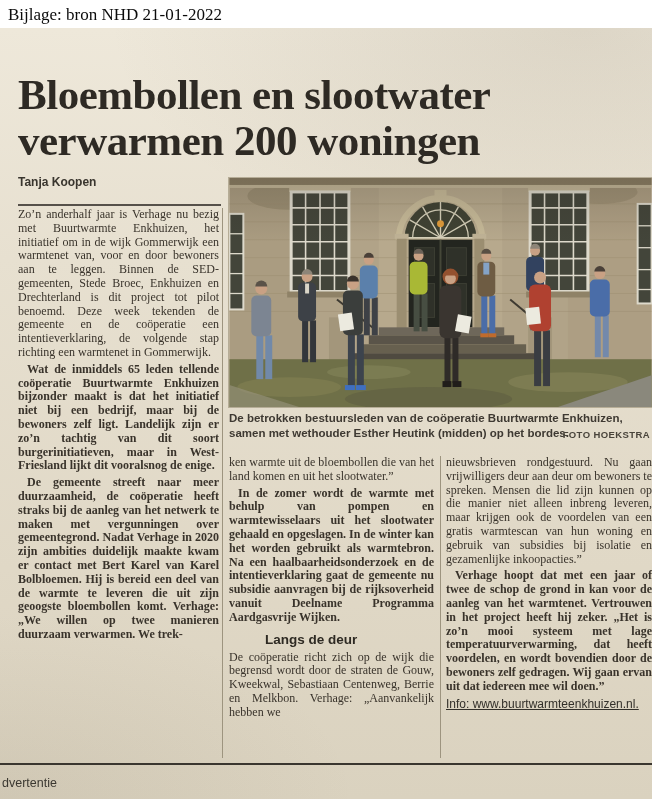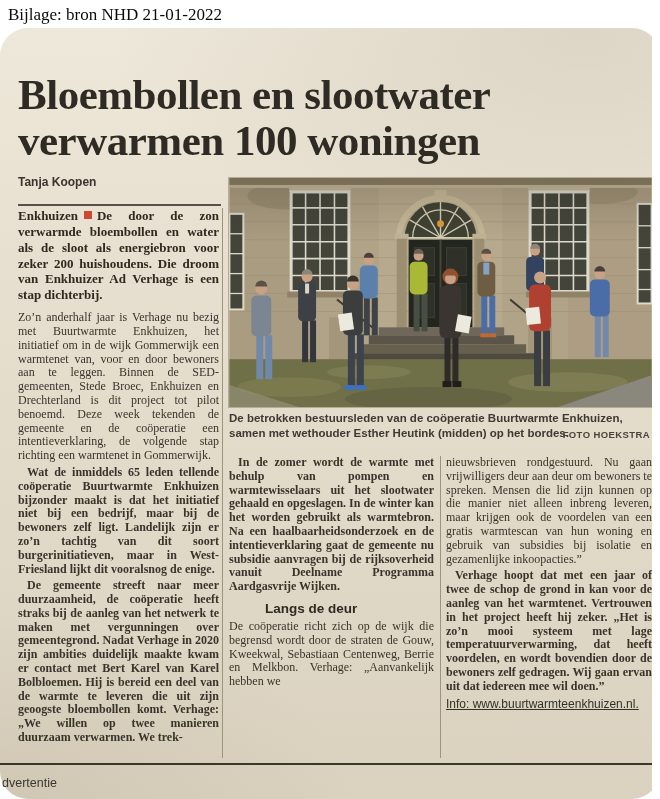--- a/index.html
+++ b/index.html
@@ -3,21 +3,21 @@
 <meta charset="utf-8">
 <style>
   html,body{margin:0;padding:0;}
   .page{position:relative;width:652px;height:799px;background:#ffffff;overflow:hidden;
         font-family:"Liberation Serif",serif;}
   .attachment-label{position:absolute;left:8px;top:5px;font:17px "Liberation Serif",serif;color:#0b0b0b;}
   .paper{position:absolute;left:0;top:28px;width:660px;height:771px;
      background:
        radial-gradient(130% 55% at 88% 0%, rgba(116,104,82,0.14), transparent 55%),
        radial-gradient(90% 40% at 0% 100%, rgba(116,104,82,0.10), transparent 60%),
-       linear-gradient(180deg,#eee8da 0%,#e7e0d0 30%,#e0d8c6 70%,#dad2bf 100%); border-radius: 28px;}
+       linear-gradient(180deg,#eee8da 0%,#e7e0d0 30%,#e0d8c6 70%,#dad2bf 100%);}
   .headline{position:absolute;left:18px;top:44px;width:634px;
      font:700 43px/1.07 "Liberation Serif",serif;color:#2e2a24;letter-spacing:-0.5px;}
   .byline{position:absolute;left:18px;top:147px;width:203px;
      font:700 12px "Liberation Sans",sans-serif;color:#39352e;
      border-bottom:2px solid #56514a;padding-bottom:15px;}
   .col{position:absolute;text-align:justify;color:#39332b;}
   .col p{font:12px/1.15 "Liberation Serif",serif;margin:0 0 3px 0;}
   .col p.indent{text-indent:9px;font-weight:bold;}
   .col1{left:18px;top:180px;width:201px;}
   .col2{left:229px;top:428px;width:205px;}
@@ -42,29 +42,26 @@
 <body>
 
 <div class="page">
 
   <div class="attachment-label">Bijlage: bron NHD 21-01-2022</div>
 
   <div class="paper">
 
     <div class="headline">
       <div>Bloembollen en slootwater</div>
-      <div>verwarmen 100 woningen</div>
+      <div>verwarmen 200 woningen</div>
     </div>
 
     <div class="byline">Tanja Koopen</div>
 
     <div class="col col1">
-      <p class="intro">
-        <span>Enkhuizen</span><span class="red-square"></span><span>De door de zon verwarmde bloembollen en water als de sloot als energiebron voor zeker 200 huishoudens. Die droom van Enkhuizer Ad Verhage is een stap dichterbij.</span>
-      </p>
       <p>Zo’n anderhalf jaar is Verhage nu bezig met Buurtwarmte Enkhuizen, het initiatief om in de wijk Gommerwijk een warmtenet van, voor en door bewoners aan te leggen. Binnen de SED-gemeenten, Stede Broec, Enkhuizen en Drechterland is dit project tot pilot benoemd. Deze week tekenden de gemeente en de coöperatie een intentieverklaring, de volgende stap richting een warmtenet in Gommerwijk.</p>
       <p class="indent">Wat de inmiddels 65 leden tellende coöperatie Buurtwarmte Enkhuizen bijzonder maakt is dat het initiatief niet bij een bedrijf, maar bij de bewoners zelf ligt. Landelijk zijn er zo’n tachtig van dit soort burgerinitiatieven, maar in West-Friesland lijkt dit vooralsnog de enige.</p>
       <p class="indent">De gemeente streeft naar meer duurzaamheid, de coöperatie heeft straks bij de aanleg van het netwerk te maken met vergunningen over gemeentegrond. Nadat Verhage in 2020 zijn ambities duidelijk maakte kwam er contact met Bert Karel van Karel Bolbloemen. Hij is bereid een deel van de warmte te leveren die uit zijn geoogste bloembollen komt. Verhage: „We willen op twee manieren duurzaam verwarmen. We trek-</p>
     </div>
 
     <div class="vrule vrule1"></div>
 
     <div class="photo-wrap">
       <svg width="423" height="229" viewBox="0 0 424 230">
 
@@ -281,20 +278,21 @@
         </defs>
       </svg>
     </div>
 
     <div class="caption">
       <span>De betrokken bestuursleden van de coöperatie Buurtwarmte Enkhuizen, samen met wethouder Esther Heutink (midden) op het bordes.</span>
       <span class="credit">FOTO HOEKSTRA</span>
     </div>
 
     <div class="col col2">
+      <p>ken warmte uit de bloembollen die van het land komen en uit het slootwater.”</p>
       <p class="indent">In de zomer wordt de warmte met behulp van pompen en warmtewisselaars uit het slootwater gehaald en opgeslagen. In de winter kan het worden gebruikt als warmtebron. Na een haalbaarheidsonderzoek en de intentieverklaring gaat de gemeente nu subsidie aanvragen bij de rijksoverheid vanuit Deelname Programma Aardgasvrije Wijken.</p>
       <div class="subhead">Langs de deur</div>
       <p>De coöperatie richt zich op de wijk die begrensd wordt door de straten de Gouw, Kweekwal, Sebastiaan Centenweg, Berrie en Melkbon. Verhage: „Aanvankelijk hebben we</p>
     </div>
 
     <div class="vrule vrule2"></div>
 
     <div class="col col3">
       <p>nieuwsbrieven rondgestuurd. Nu gaan vrijwilligers deur aan deur om bewoners te spreken. Mensen die lid zijn kunnen op die manier niet alleen inbreng leveren, maar krijgen ook de voordelen van een gratis warmtescan van hun woning en gebruik van subsidies bij isolatie en gezamenlijke inkoopacties.”</p>
       <p class="indent">Verhage hoopt dat met een jaar of twee de schop de grond in kan voor de aanleg van het warmtenet. Vertrouwen in het project heeft hij zeker. „Het is zo’n mooi systeem met lage temperatuurverwarming, dat heeft voordelen, en wordt bovendien door de bewoners zelf gedragen. Wij gaan ervan uit dat iedereen mee wil doen.”</p>

